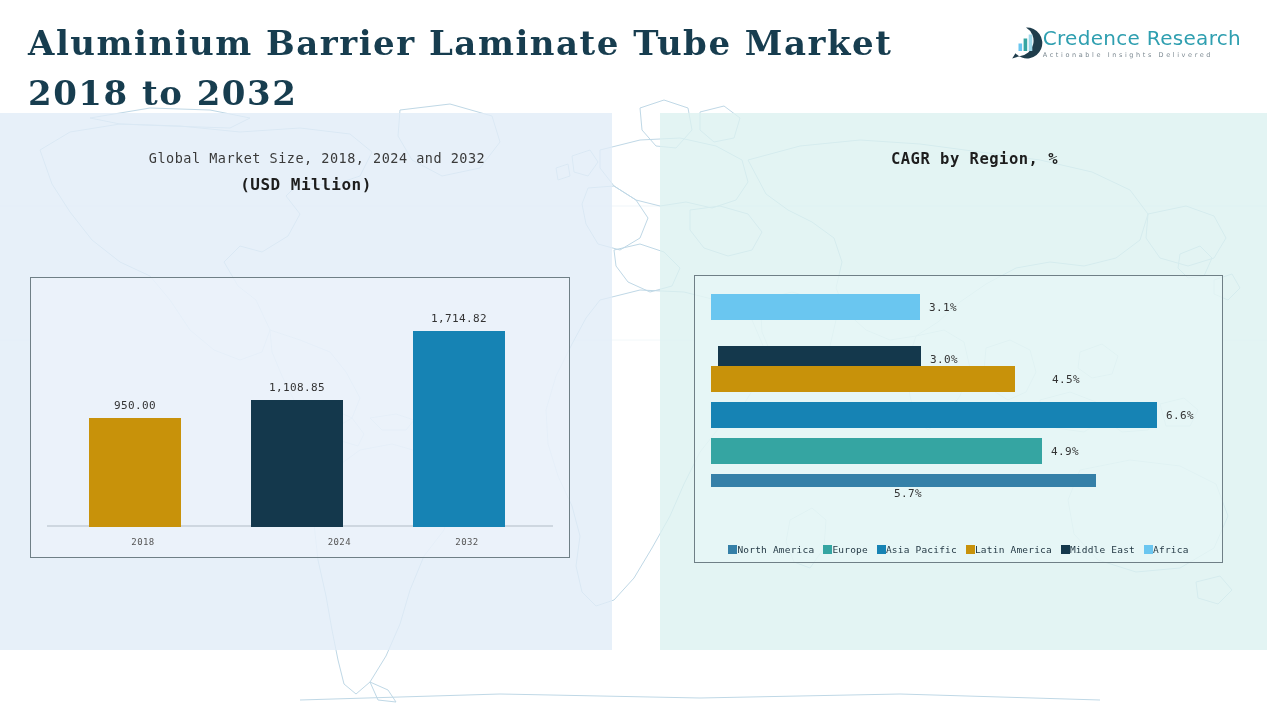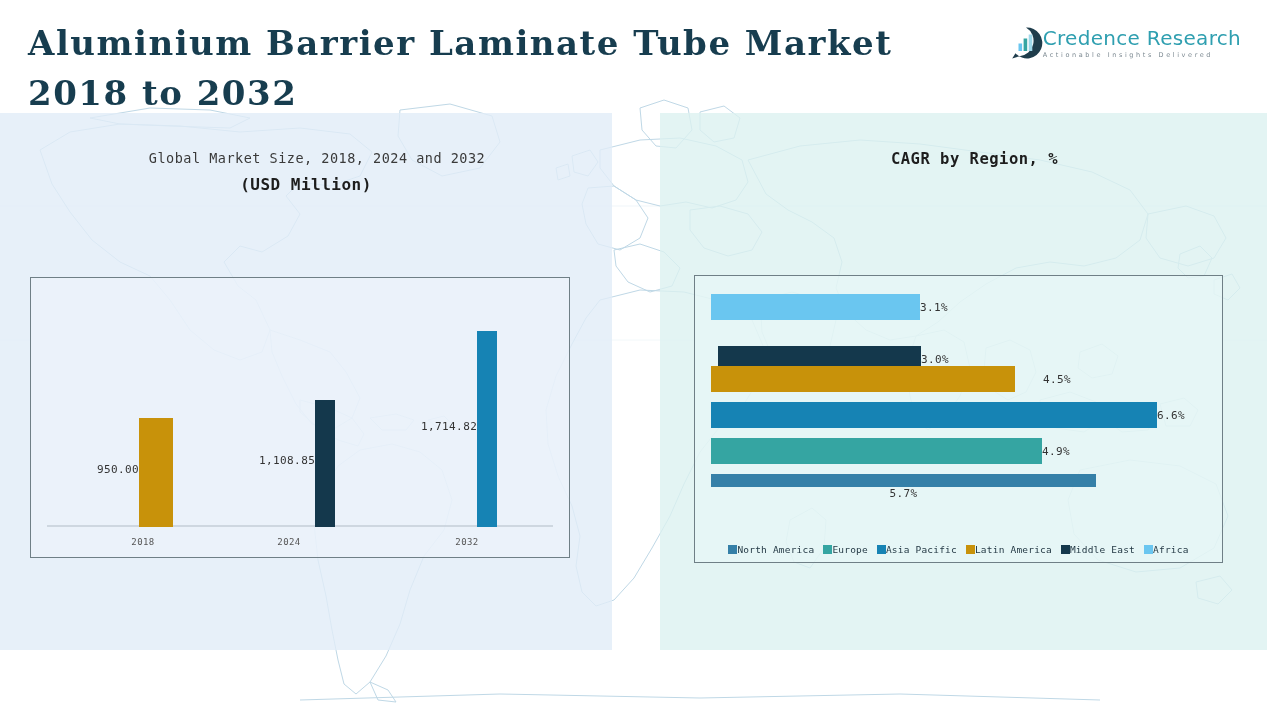--- a/index.html
+++ b/index.html
@@ -83,21 +83,21 @@
   #plot-left  { left:30px;  top:277px; width:540px; height:281px; }
   #plot-right { left:694px; top:275px; width:529px; height:288px;
                 background:rgba(234,247,247,0.55); }
 
   
   .vbars {
     position:absolute; left:0; right:0; top:0; bottom:0;
   }
   .vbar-col {
     position:absolute; bottom:30px; width:76px;
-    display:flex; align-items:center;
+    display:flex; flex-direction:column; align-items:center;
   }
   .vbar-val {
     font-size:11px; color:#333; letter-spacing:0.4px;
     margin-bottom:6px; white-space:nowrap;
   }
   .vbar-rect { width:92px; }
   .vbar-cat {
     position:absolute; bottom:10px; width:92px; text-align:center;
     font-size:9px; color:#555; letter-spacing:0.4px;
   }
@@ -108,21 +108,21 @@
 
   
   .hbars { position:absolute; left:0; right:0; top:0; bottom:0; }
   .hbar-row {
     position:absolute; left:16px; height:26px;
     display:flex; align-items:center;
   }
   .hbar-rect { height:26px; }
   .hbar-val {
     font-size:11px; color:#333; letter-spacing:0.4px;
-    white-space:nowrap;
+    margin-left:9px; white-space:nowrap;
   }
 
   
   .legend {
     position:absolute; left:0; right:0; bottom:7px;
     display:flex; justify-content:center; align-items:center;
     gap:9px; flex-wrap:nowrap;
   }
   .leg-item { display:flex; align-items:center; }
   .leg-swatch { width:9px; height:9px; flex:none; }
@@ -225,21 +225,21 @@
   <div class="vbars" id="vbars">
       <div class="vbar-col" style="left: 66px;">
         <div class="vbar-val">950.00</div>
         <div class="vbar-rect" style="height: 109px; background: rgb(200, 146, 10);"></div>
       </div>
       <div class="vbar-cat" style="left: 66px;">2018</div>
       <div class="vbar-col" style="left: 228px;">
         <div class="vbar-val">1,108.85</div>
         <div class="vbar-rect" style="height: 127px; background: rgb(20, 56, 76);"></div>
       </div>
-      <div class="vbar-cat" style="left: 212px;">2024</div>
+      <div class="vbar-cat" style="left: 228px; text-align: right;">2024</div>
       <div class="vbar-col" style="left: 390px;">
         <div class="vbar-val">1,714.82</div>
         <div class="vbar-rect" style="height: 196px; background: rgb(22, 131, 180);"></div>
       </div>
       <div class="vbar-cat" style="left: 390px;">2032</div>
     </div>
 </div>
 
 <div class="plotbox" id="plot-right">
   <div class="hbars" id="hbars">

